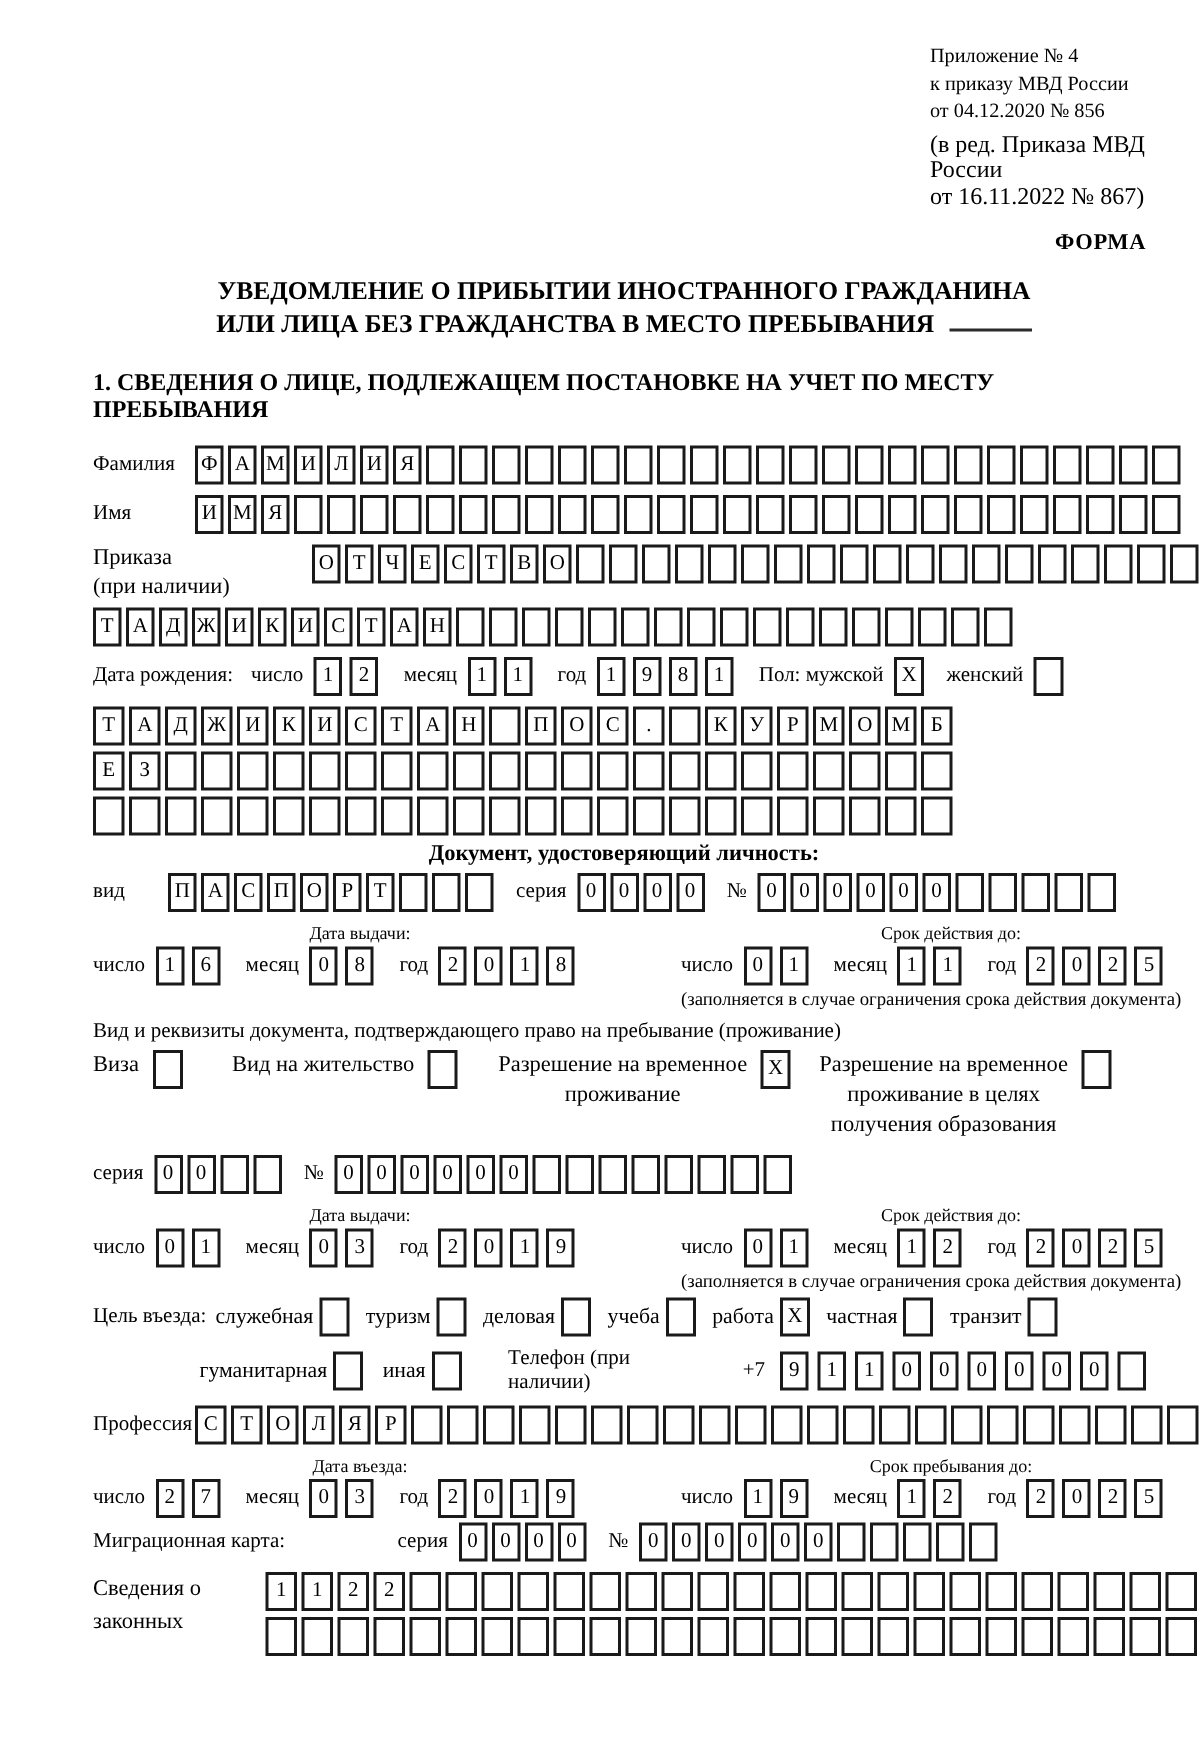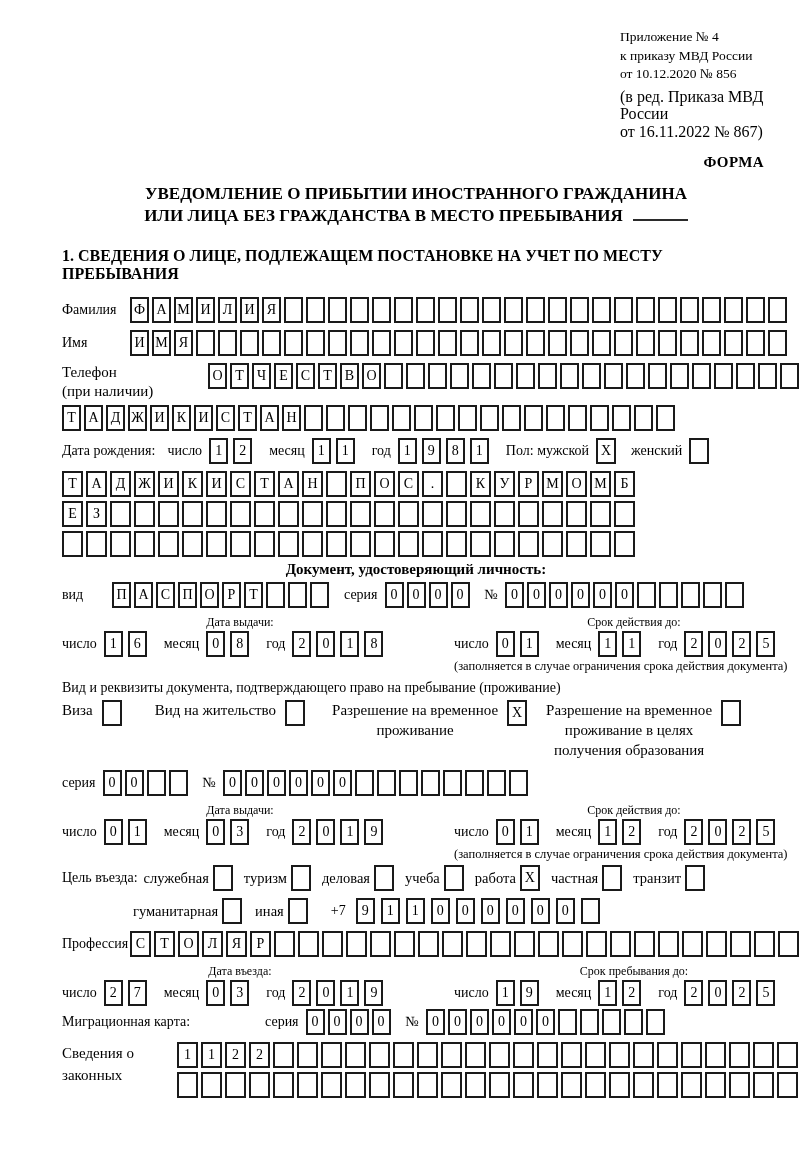--- a/index.html
+++ b/index.html
@@ -88,21 +88,21 @@
   .ml10 { margin-left: 10px; }
 </style>
 </head>
 <body>
 
 <div class="page">
 
   <div class="apx">
     <div>Приложение № 4</div>
     <div>к приказу МВД России</div>
-    <div>от 10.12.2020 № 856</div>
+    <div>от 04.12.2020 № 856</div>
     <div class="apx-note">
       <div>(в ред. Приказа МВД России</div>
       <div>от 16.11.2022 № 867)</div>
     </div>
   </div>
 
   <div class="forma">ФОРМА</div>
 
   <div class="title">
     <div>УВЕДОМЛЕНИЕ О ПРИБЫТИИ ИНОСТРАННОГО ГРАЖДАНИНА</div>
@@ -116,21 +116,21 @@
     <div class="cells"><span class="cell">Ф</span><span class="cell">А</span><span class="cell">М</span><span class="cell">И</span><span class="cell">Л</span><span class="cell">И</span><span class="cell">Я</span><span class="cell"></span><span class="cell"></span><span class="cell"></span><span class="cell"></span><span class="cell"></span><span class="cell"></span><span class="cell"></span><span class="cell"></span><span class="cell"></span><span class="cell"></span><span class="cell"></span><span class="cell"></span><span class="cell"></span><span class="cell"></span><span class="cell"></span><span class="cell"></span><span class="cell"></span><span class="cell"></span><span class="cell"></span><span class="cell"></span><span class="cell"></span><span class="cell"></span><span class="cell"></span></div>
   </div>
 
   <div class="row">
     <div class="lbl w68">Имя</div>
     <div class="cells"><span class="cell">И</span><span class="cell">М</span><span class="cell">Я</span><span class="cell"></span><span class="cell"></span><span class="cell"></span><span class="cell"></span><span class="cell"></span><span class="cell"></span><span class="cell"></span><span class="cell"></span><span class="cell"></span><span class="cell"></span><span class="cell"></span><span class="cell"></span><span class="cell"></span><span class="cell"></span><span class="cell"></span><span class="cell"></span><span class="cell"></span><span class="cell"></span><span class="cell"></span><span class="cell"></span><span class="cell"></span><span class="cell"></span><span class="cell"></span><span class="cell"></span><span class="cell"></span><span class="cell"></span><span class="cell"></span></div>
   </div>
 
   <div class="row top mb4">
     <div class="lbl-block w146">
-      <div>Телефон</div>
+      <div>Приказа</div>
       <div>(при наличии)</div>
     </div>
     <div class="cells"><span class="cell">О</span><span class="cell">Т</span><span class="cell">Ч</span><span class="cell">Е</span><span class="cell">С</span><span class="cell">Т</span><span class="cell">В</span><span class="cell">О</span><span class="cell"></span><span class="cell"></span><span class="cell"></span><span class="cell"></span><span class="cell"></span><span class="cell"></span><span class="cell"></span><span class="cell"></span><span class="cell"></span><span class="cell"></span><span class="cell"></span><span class="cell"></span><span class="cell"></span><span class="cell"></span><span class="cell"></span><span class="cell"></span><span class="cell"></span><span class="cell"></span><span class="cell"></span></div>
   </div>
 
   <div class="row top">
     <div class="cells"><span class="cell">Т</span><span class="cell">А</span><span class="cell">Д</span><span class="cell">Ж</span><span class="cell">И</span><span class="cell">К</span><span class="cell">И</span><span class="cell">С</span><span class="cell">Т</span><span class="cell">А</span><span class="cell">Н</span><span class="cell"></span><span class="cell"></span><span class="cell"></span><span class="cell"></span><span class="cell"></span><span class="cell"></span><span class="cell"></span><span class="cell"></span><span class="cell"></span><span class="cell"></span><span class="cell"></span><span class="cell"></span><span class="cell"></span><span class="cell"></span><span class="cell"></span><span class="cell"></span><span class="cell"></span></div>
   </div>
 
   <div class="row">
@@ -269,20 +269,21 @@
     <span class="cells"><span class="cell cb"></span></span>
     <span class="plbl">транзит</span>
     <span class="cells"><span class="cell cb"></span></span>
   </div>
 
   <div class="row indent">
     <span class="plbl first">гуманитарная</span>
     <span class="cells"><span class="cell cb"></span></span>
     <span class="plbl ml10">иная</span>
     <span class="cells"><span class="cell cb"></span></span>
+    <span class="lbl ml28">Телефон (при наличии)</span>
     <span class="lbl ml20">+7</span>
     <span class="cells cells-ph ml10"><span class="cell">9</span><span class="cell">1</span><span class="cell">1</span><span class="cell">0</span><span class="cell">0</span><span class="cell">0</span><span class="cell">0</span><span class="cell">0</span><span class="cell">0</span><span class="cell"></span></span>
   </div>
 
   <div class="row">
     <div class="lbl w68">Профессия</div>
     <div class="cells cells-md"><span class="cell">С</span><span class="cell">Т</span><span class="cell">О</span><span class="cell">Л</span><span class="cell">Я</span><span class="cell">Р</span><span class="cell"></span><span class="cell"></span><span class="cell"></span><span class="cell"></span><span class="cell"></span><span class="cell"></span><span class="cell"></span><span class="cell"></span><span class="cell"></span><span class="cell"></span><span class="cell"></span><span class="cell"></span><span class="cell"></span><span class="cell"></span><span class="cell"></span><span class="cell"></span><span class="cell"></span><span class="cell"></span><span class="cell"></span><span class="cell"></span><span class="cell"></span><span class="cell"></span></div>
   </div>
 
   <div class="dates">

